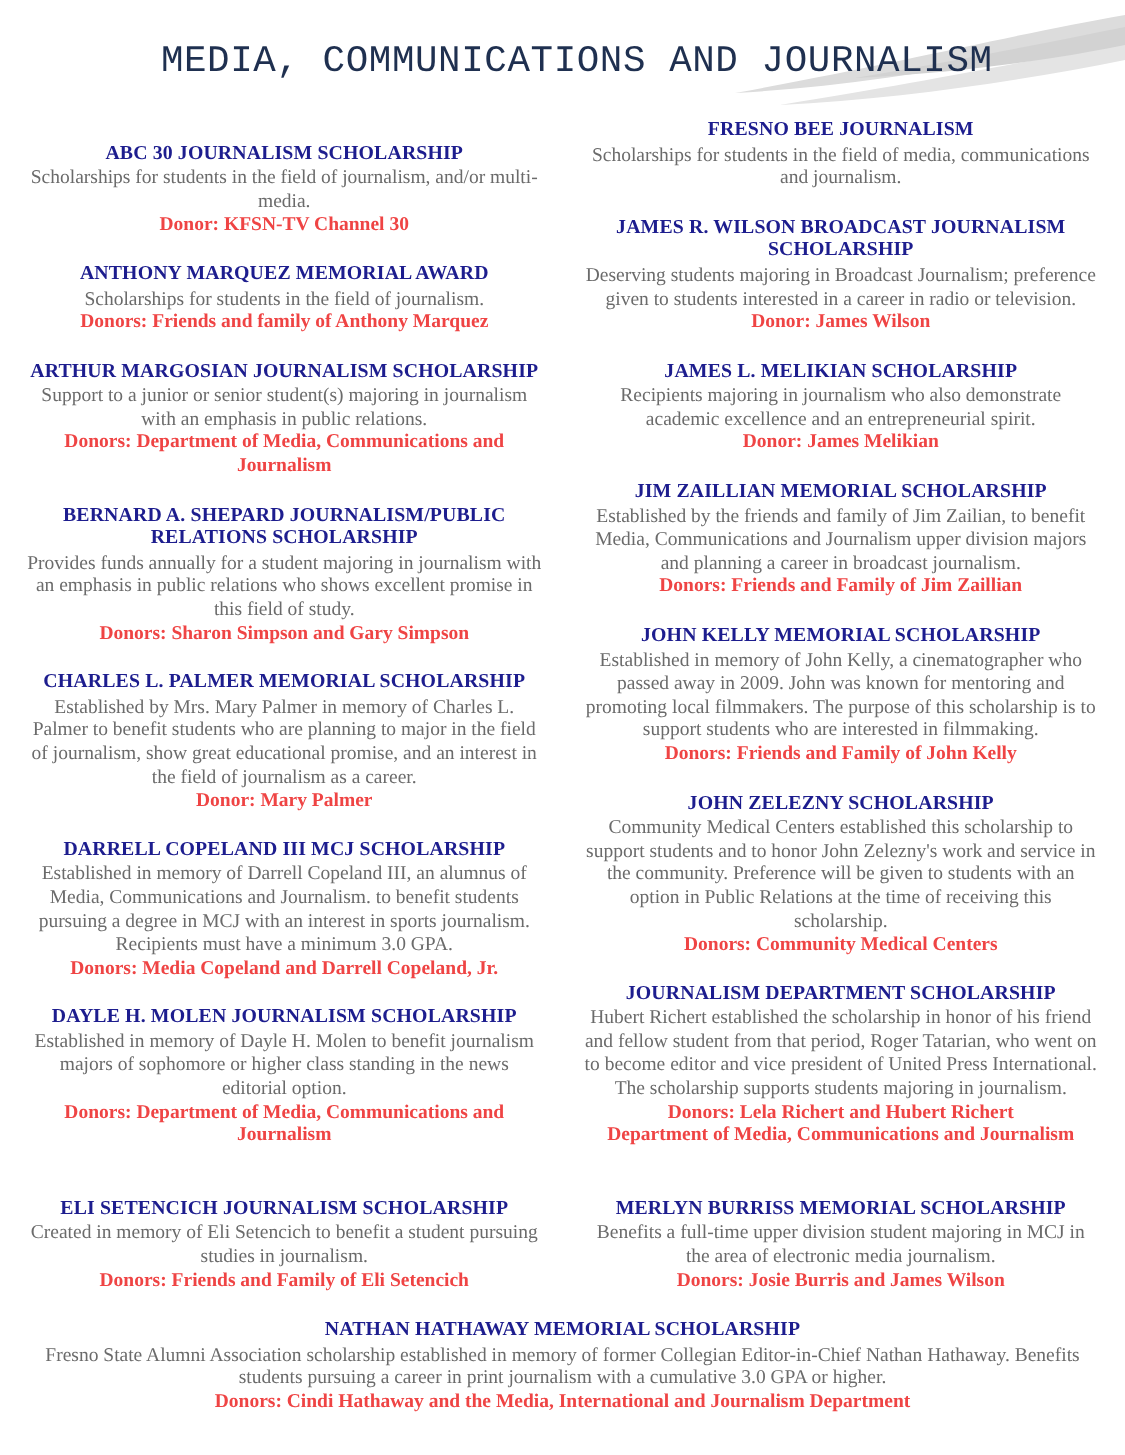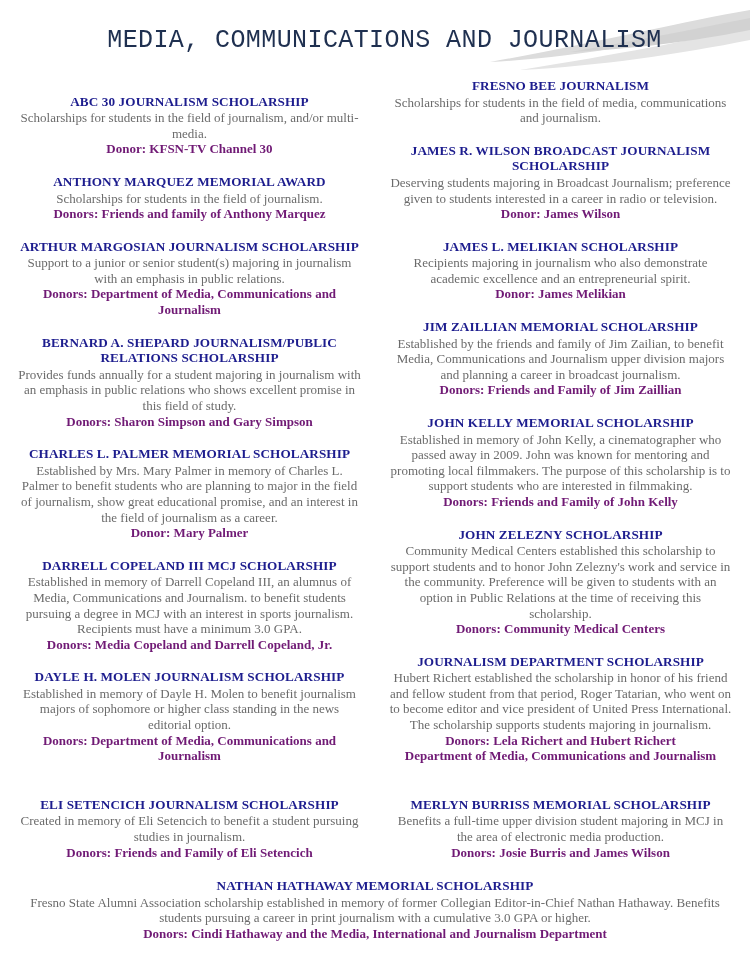--- a/index.html
+++ b/index.html
@@ -73,21 +73,21 @@
     margin: 0 0 1px 0;
     letter-spacing: 0.1px;
   }
   .entry-desc {
     color: #6b6b6b;
     font-size: 13px;
     line-height: 1.2;
     margin: 0;
   }
   .entry-donor {
-    color: #701a75;
+    color: #ef4444;
     font-weight: bold;
     font-size: 13px;
     line-height: 1.2;
     margin: 0;
   }
 
   
   .full-width-entry {
     margin-top: 18px;
     padding: 0 24px;
@@ -201,21 +201,21 @@
 
     <div class="entry">
       <div class="entry-title">JOURNALISM DEPARTMENT SCHOLARSHIP</div>
       <div class="entry-desc">Hubert Richert established the scholarship in honor of his friend and fellow student from that period, Roger Tatarian, who went on to become editor and vice president of United Press International. The scholarship supports students majoring in journalism.</div>
       <div class="entry-donor">Donors: Lela Richert and Hubert Richert</div>
       <div class="entry-donor">Department of Media, Communications and Journalism</div>
     </div>
 
     <div class="entry">
       <div class="entry-title">MERLYN BURRISS MEMORIAL SCHOLARSHIP</div>
-      <div class="entry-desc">Benefits a full-time upper division student majoring in MCJ in the area of electronic media production.</div>
+      <div class="entry-desc">Benefits a full-time upper division student majoring in MCJ in the area of electronic media journalism.</div>
       <div class="entry-donor">Donors: Josie Burris and James Wilson</div>
     </div>
 
   </div>
 </div>
 
 <div class="full-width-entry">
   <div class="entry-title">NATHAN HATHAWAY MEMORIAL SCHOLARSHIP</div>
   <div class="entry-desc">Fresno State Alumni Association scholarship established in memory of former Collegian Editor-in-Chief Nathan Hathaway. Benefits students pursuing a career in print journalism with a cumulative 3.0 GPA or higher.</div>
   <div class="entry-donor">Donors: Cindi Hathaway and the Media, International and Journalism Department</div>

